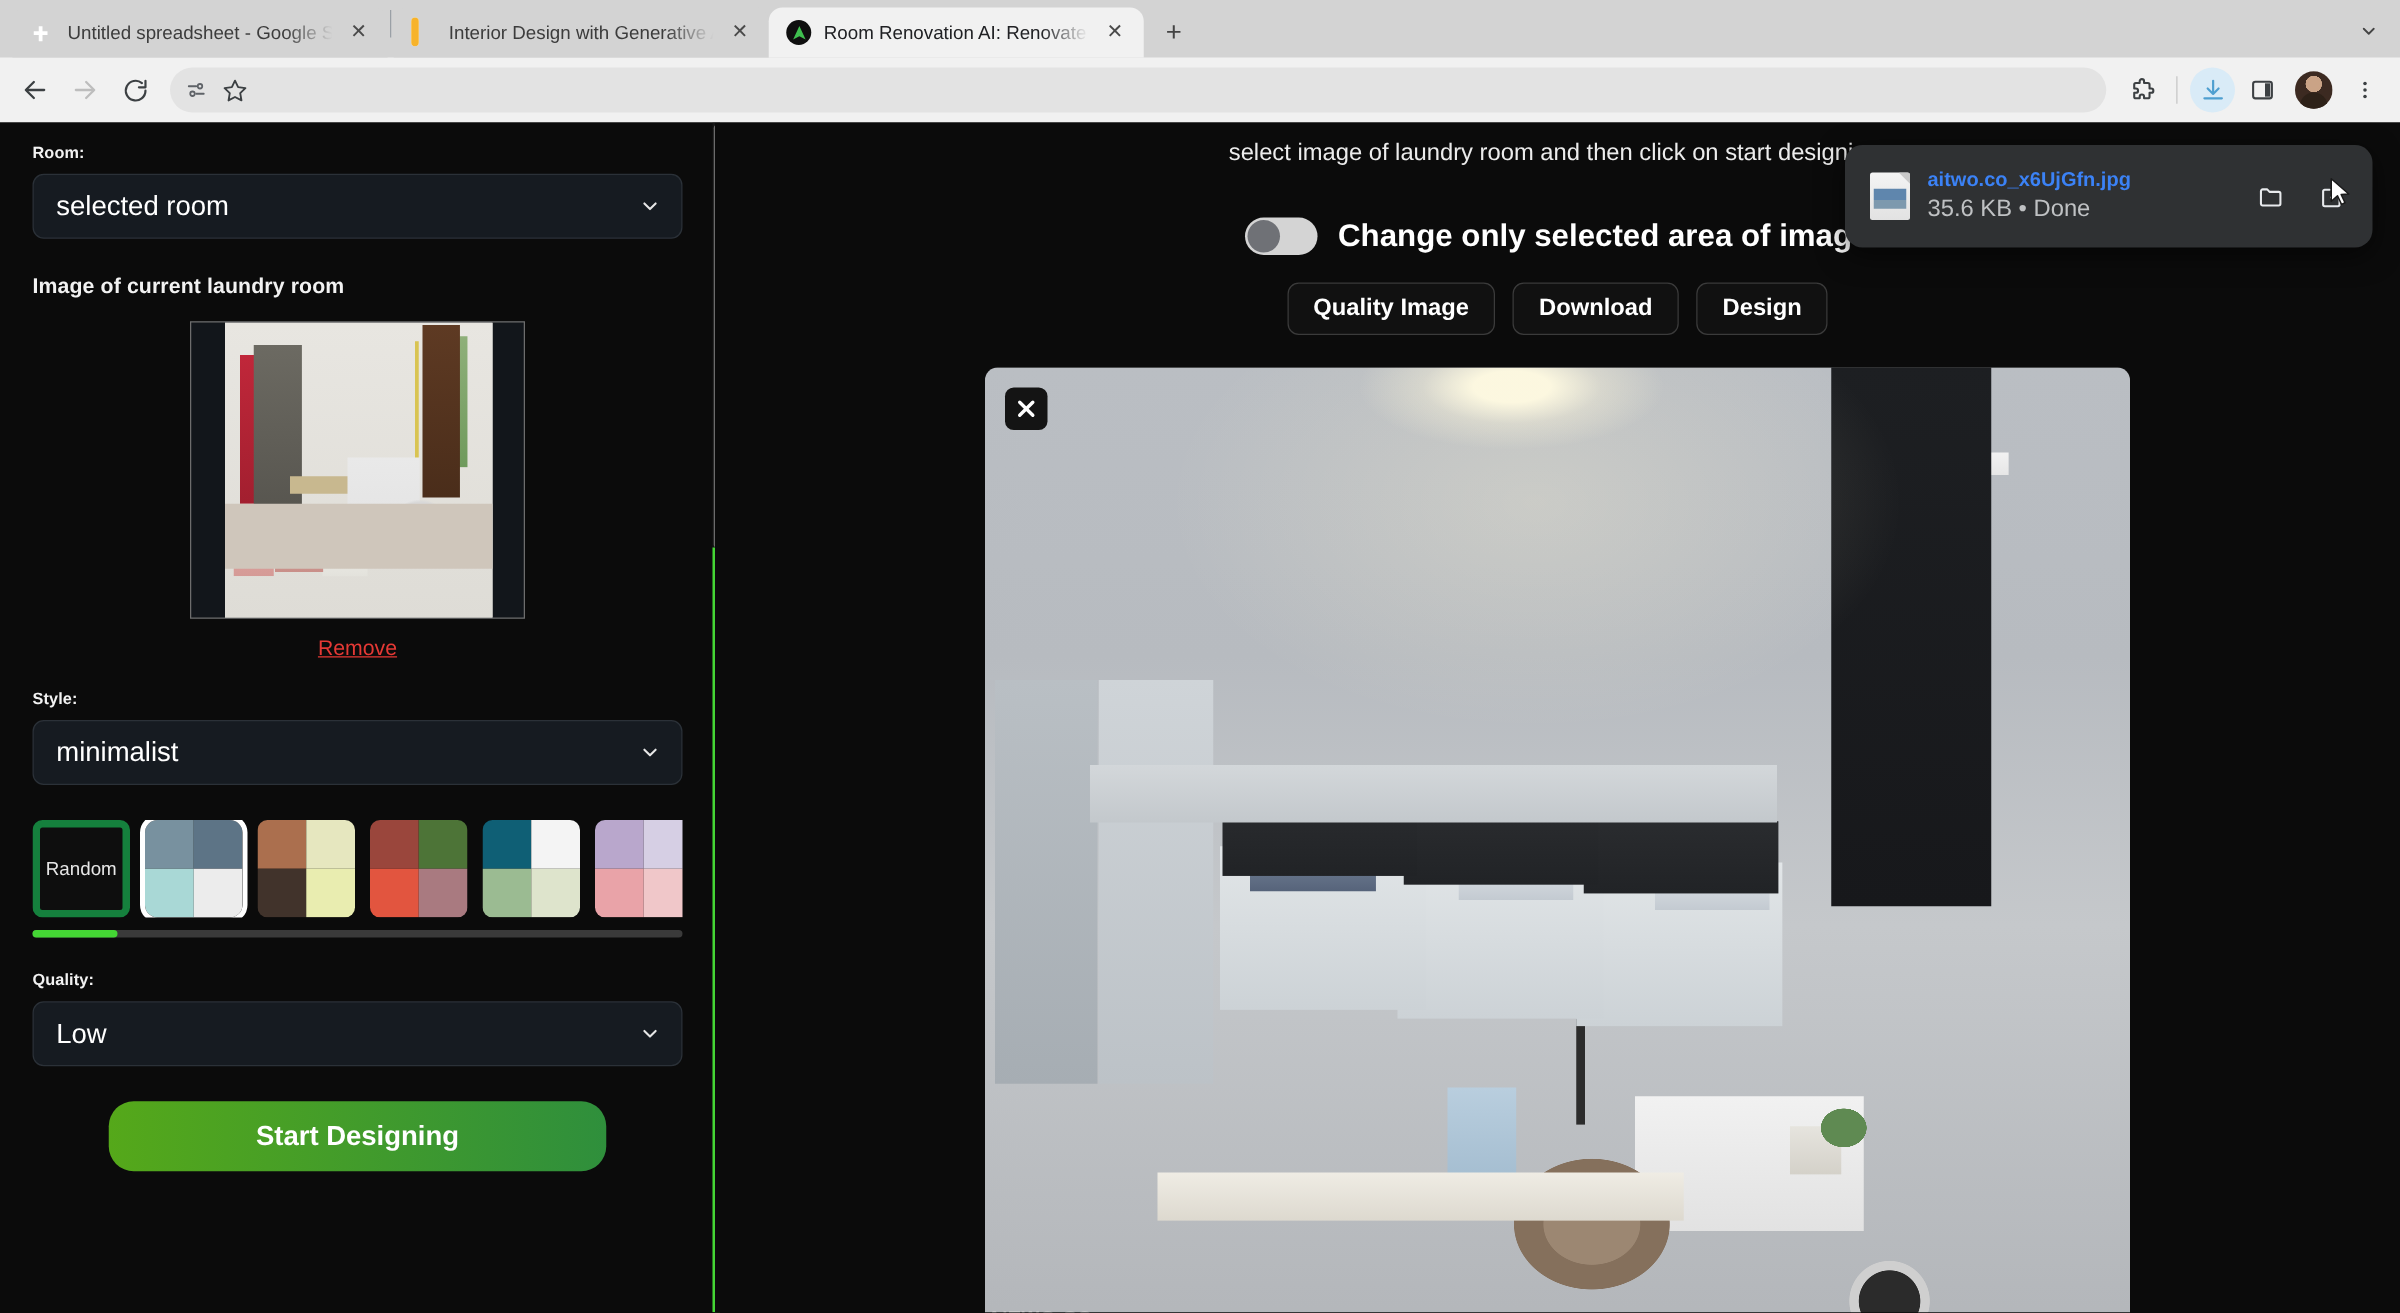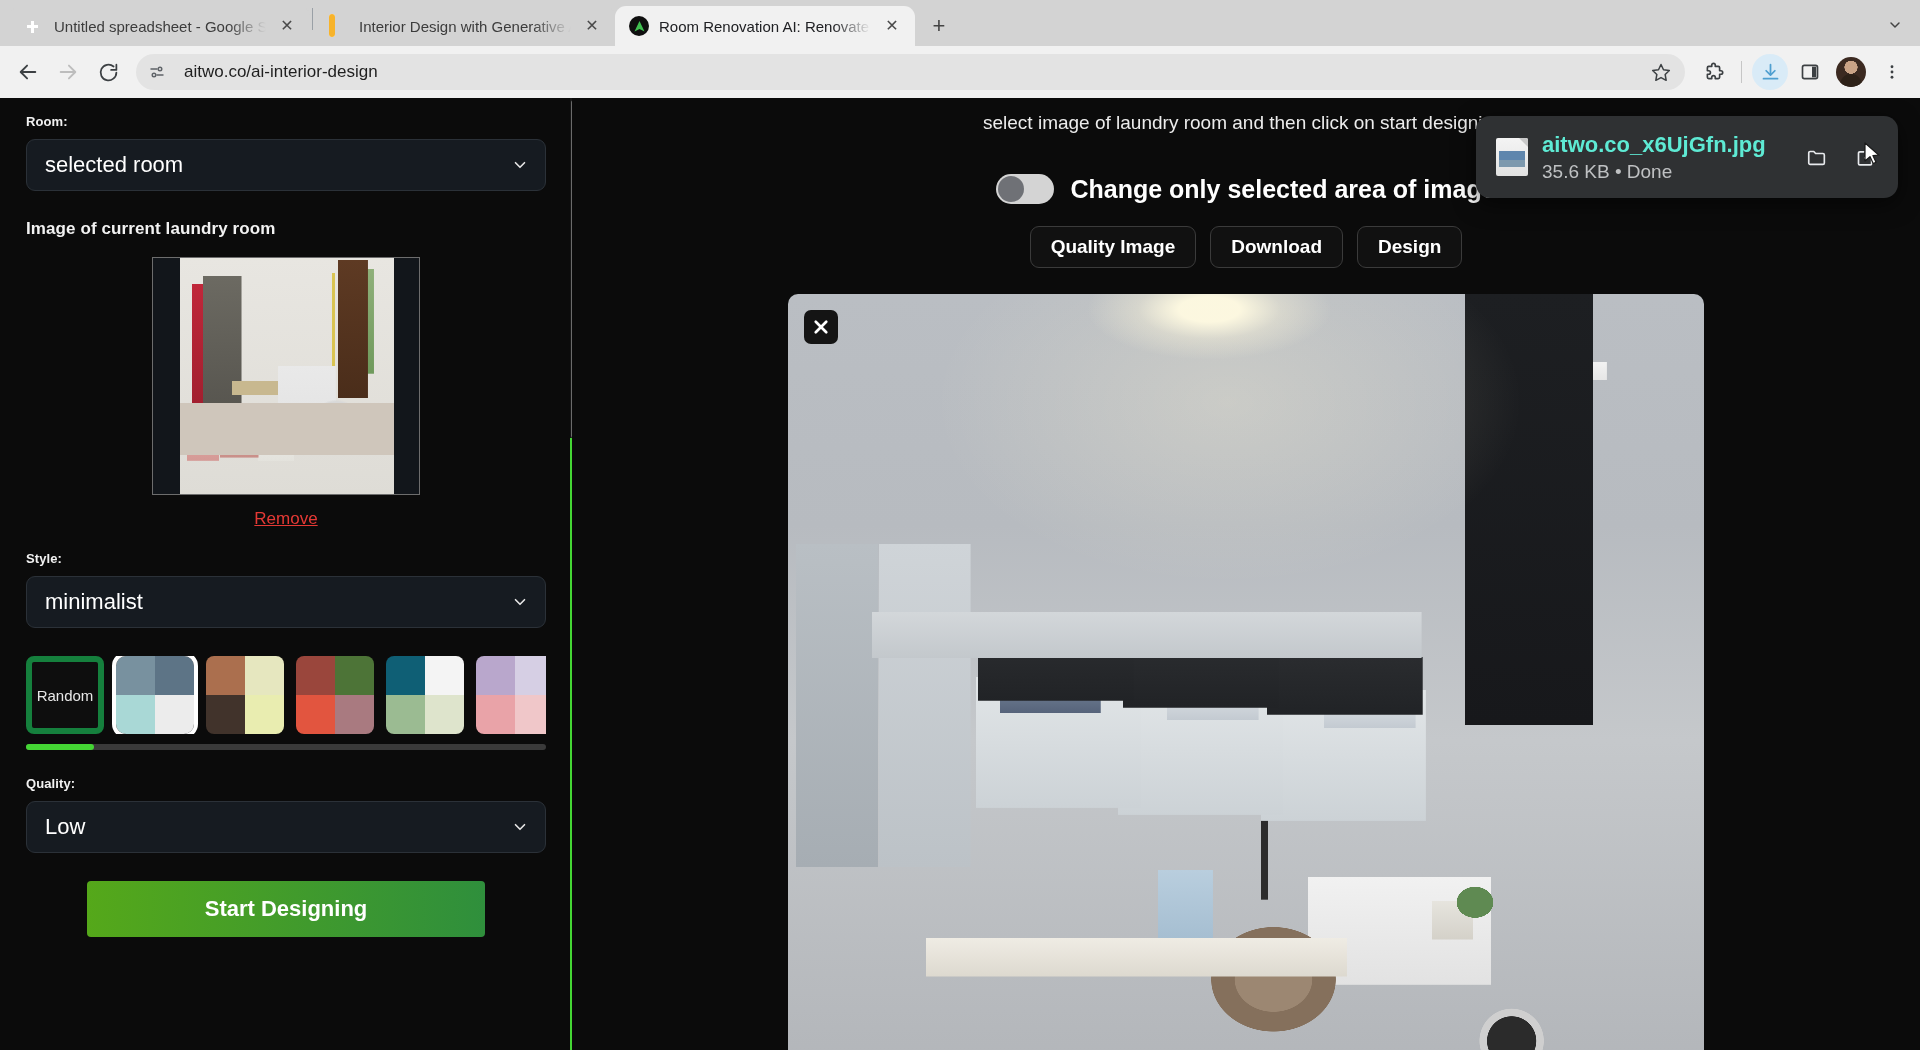--- a/index.html
+++ b/index.html
@@ -250,21 +250,21 @@
     position: relative; margin-bottom: 26px;
   }
   #palette-scroll-thumb {
     position: absolute; left: 0; top: 0; height: 6px; width: 13%;
     background: #44d634; border-radius: 3px;
   }
 
   #start-btn {
     display: block; width: 398px; height: 56px; margin: 18px auto 0 auto;
     background: linear-gradient(90deg, #55a81a 0%, #2f8f3c 100%);
-    border: none; border-radius: 4px;
+    border: none; border-radius: 20px;
     color: #fff; font-size: 22px; font-weight: bold;
     font-family: "Liberation Sans", sans-serif;
   }
 
   
   #v-rail {
     position: absolute; left: 570px; top: 0; width: 6px; height: 952px;
   }
   #v-rail .track { position: absolute; inset: 0; background: #151515; }
   #v-rail .top-seg {
@@ -398,21 +398,21 @@
     content: ""; position: absolute; right: 0; top: 0;
     border-width: 0 9px 9px 0; border-style: solid;
     border-color: transparent #c9c9c9 transparent transparent;
   }
   #dl-file-icon::after {
     content: ""; position: absolute; left: 3px; top: 13px; right: 3px; bottom: 9px;
     background: linear-gradient(#5f86ad 0 55%, #7d99ae 56% 100%);
   }
   #dl-text { flex: 1 1 auto; min-width: 0; }
   #dl-name {
-    color: #5eead4; font-size: 22px; font-weight: bold;
+    color: #3b82f6; font-size: 16px; font-weight: bold;
     white-space: nowrap; overflow: hidden; text-overflow: ellipsis;
   }
   #dl-meta { color: #bfc1c3; font-size: 19px; margin-top: 3px; }
   .dl-icon-btn {
     width: 34px; height: 34px; flex: 0 0 34px;
     border-radius: 50%;
     display: flex; align-items: center; justify-content: center;
     color: #e8eaed;
   }
   #dl-cursor {
@@ -493,21 +493,20 @@
 
     <div id="omnibox">
       <div class="site-chip">
         <svg width="18" height="18" viewBox="0 0 24 24" fill="none" stroke="#5f6368" stroke-width="1.9" stroke-linecap="round">
           <line x1="4" y1="8" x2="12" y2="8"></line>
             <circle cx="16" cy="8" r="2.4"></circle>
           <line x1="12" y1="16" x2="20" y2="16"></line>
             <circle cx="8" cy="16" r="2.4"></circle>
         </svg>
       </div>
-      <div id="url-text">aitwo.co/ai-interior-design</div>
       <div id="star-btn">
         <svg width="20" height="20" viewBox="0 0 24 24" fill="none" stroke="#3c4043" stroke-width="1.8" stroke-linejoin="round">
             <polygon points="12 3 15 9.3 22 10.2 17 15 18.2 22 12 18.7 5.8 22 7 15 2 10.2 9 9.3"></polygon>
           </svg>
       </div>
     </div>
 
     <div class="tb-icon">
       <svg width="21" height="21" viewBox="0 0 24 24" fill="none" stroke="currentColor" stroke-width="1.9" stroke-linejoin="round">
           <path d="M10 3.5a2 2 0 0 1 4 0V5h3.5a1.5 1.5 0 0 1 1.5 1.5V10h1.5a2 2 0 0 1 0 4H19v3.5a1.5 1.5 0 0 1-1.5 1.5H14v-1.5a2 2 0 0 0-4 0V19H6.5A1.5 1.5 0 0 1 5 17.5V14H6.5a2 2 0 0 0 0-4H5V6.5A1.5 1.5 0 0 1 6.5 5H10z"></path>

